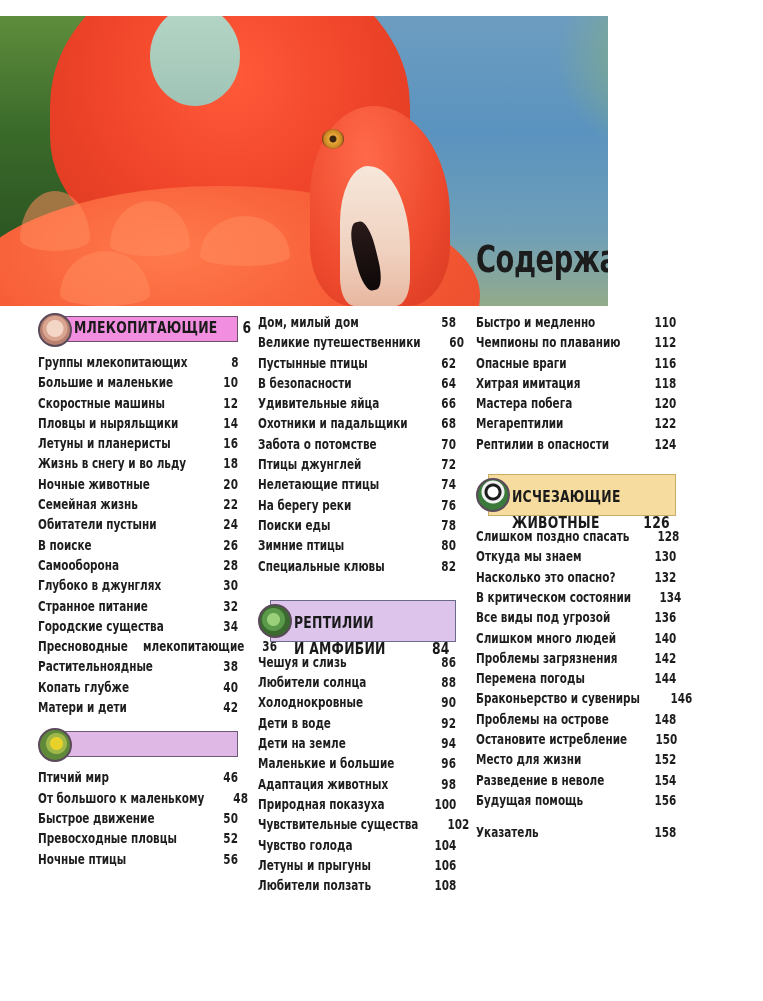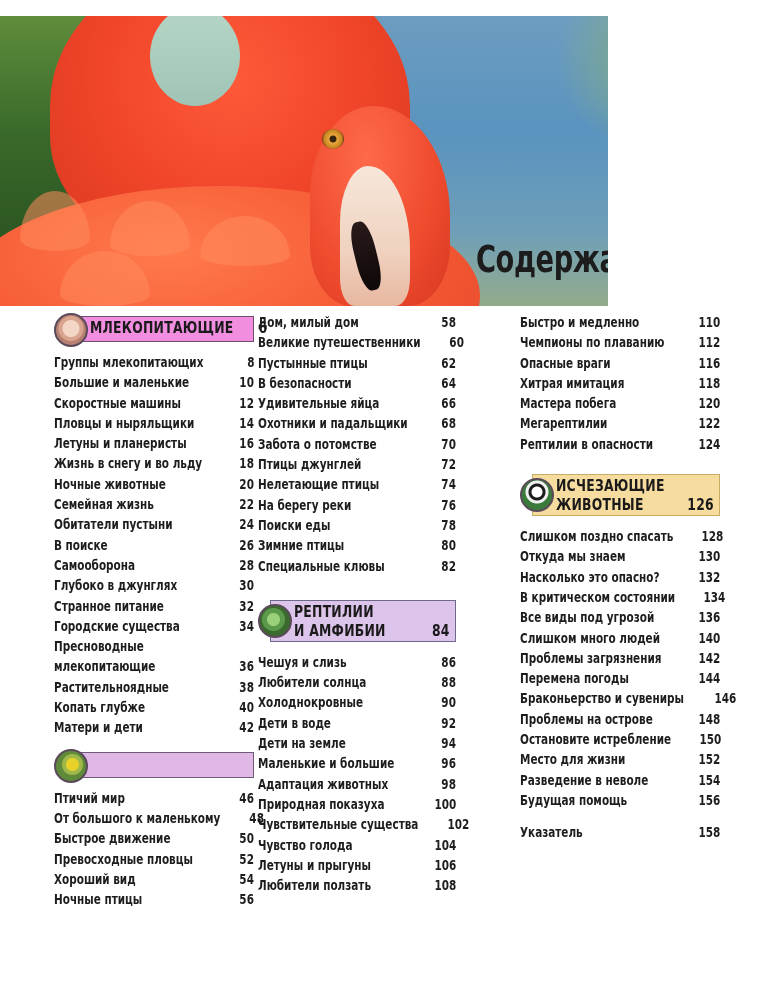--- a/index.html
+++ b/index.html
@@ -61,49 +61,49 @@
     position: absolute; background: #ff8a5c; opacity: .55; border-radius: 50% 50% 50% 50% / 80% 80% 20% 20%;
   }
   .hero-title {
     position: absolute; left: 476px; top: 222px;
     font-family: "DejaVu Sans Condensed", "DejaVu Sans", sans-serif;
     font-weight: bold; font-size: 37px; letter-spacing: -0.5px;
     color: #1c1c1c; transform: scaleX(0.82); transform-origin: left center;
   }
 
   .col { position: absolute; top: 312px; }
-  .col1 { left: 54px; width: 200px; }
+  .col1 { left: 38px; width: 200px; }
   .col2 { left: 258px; width: 198px; }
-  .col3 { left: 476px; width: 200px; margin-left: 44px; }
+  .col3 { left: 476px; width: 200px; }
 
   .entry {
     display: flex; justify-content: space-between; align-items: baseline;
     font-size: 13.5px; line-height: 20.3px; font-weight: bold;
     white-space: nowrap; color: #1d1d1d;
   }
   .entry .t { transform: scaleX(0.86); transform-origin: left center; display: inline-block; }
   .entry .p { transform: scaleX(0.86); transform-origin: right center; display: inline-block; }
-  .entry.wrap { flex-direction: column; align-items: stretch; }
+  .entry.wrap { flex-direction: row; align-items: stretch; }
   .entry.wrap .line2 { display: flex; justify-content: space-between; }
 
   .section {
     position: relative; height: 30px; margin-bottom: 10px;
   }
   .section .bar {
     position: absolute; left: 12px; right: 0; top: 4px; height: 26px;
     border: 1.5px solid #6a5a7a; box-sizing: border-box;
   }
   .section.two-line { height: 44px; }
   .section.two-line .bar { height: 42px; top: 2px; }
   .section .label {
     position: absolute; left: 36px; right: 6px; top: 5px;
     font-weight: bold; font-size: 16px; line-height: 22px; letter-spacing: 0.3px;
     display: flex; justify-content: space-between; align-items: flex-end;
   }
-  .section.two-line .label { top: 4px; line-height: 19px; }
+  .section.two-line .label { top: 12px; line-height: 26px; }
   .section .label .name { transform: scaleX(0.86); transform-origin: left center; display: inline-block; white-space: pre-line; }
   .section .label .num { transform: scaleX(0.86); transform-origin: right center; display: inline-block; }
   .section .badge {
     position: absolute; left: 0; top: 1px; width: 34px; height: 34px; border-radius: 50%;
     border: 2px solid #5a4a5a; box-sizing: border-box; overflow: hidden;
   }
   .section.two-line .badge { top: 6px; }
 
   .sec-mammals .bar { background: #f28ee0; border-color: #6b4f6b; }
   .sec-birds .bar { background: #e0b8e6; border-color: #6b5a78; }
@@ -239,24 +239,20 @@
       </div>
       <div class="entry">
         <span class="t">Быстрое движение</span>
         <span class="p">50</span>
       </div>
       <div class="entry">
         <span class="t">Превосходные пловцы</span>
         <span class="p">52</span>
       </div>
       <div class="entry">
-        <span class="t">Хороший вид</span>
-        <span class="p">54</span>
-      </div>
-      <div class="entry">
         <span class="t">Ночные птицы</span>
         <span class="p">56</span>
       </div>
     </div>
 </div>
 
 <div class="col col2">
   <div id="birds-list-b">
       <div class="entry">
         <span class="t">Дом, милый дом</span>

